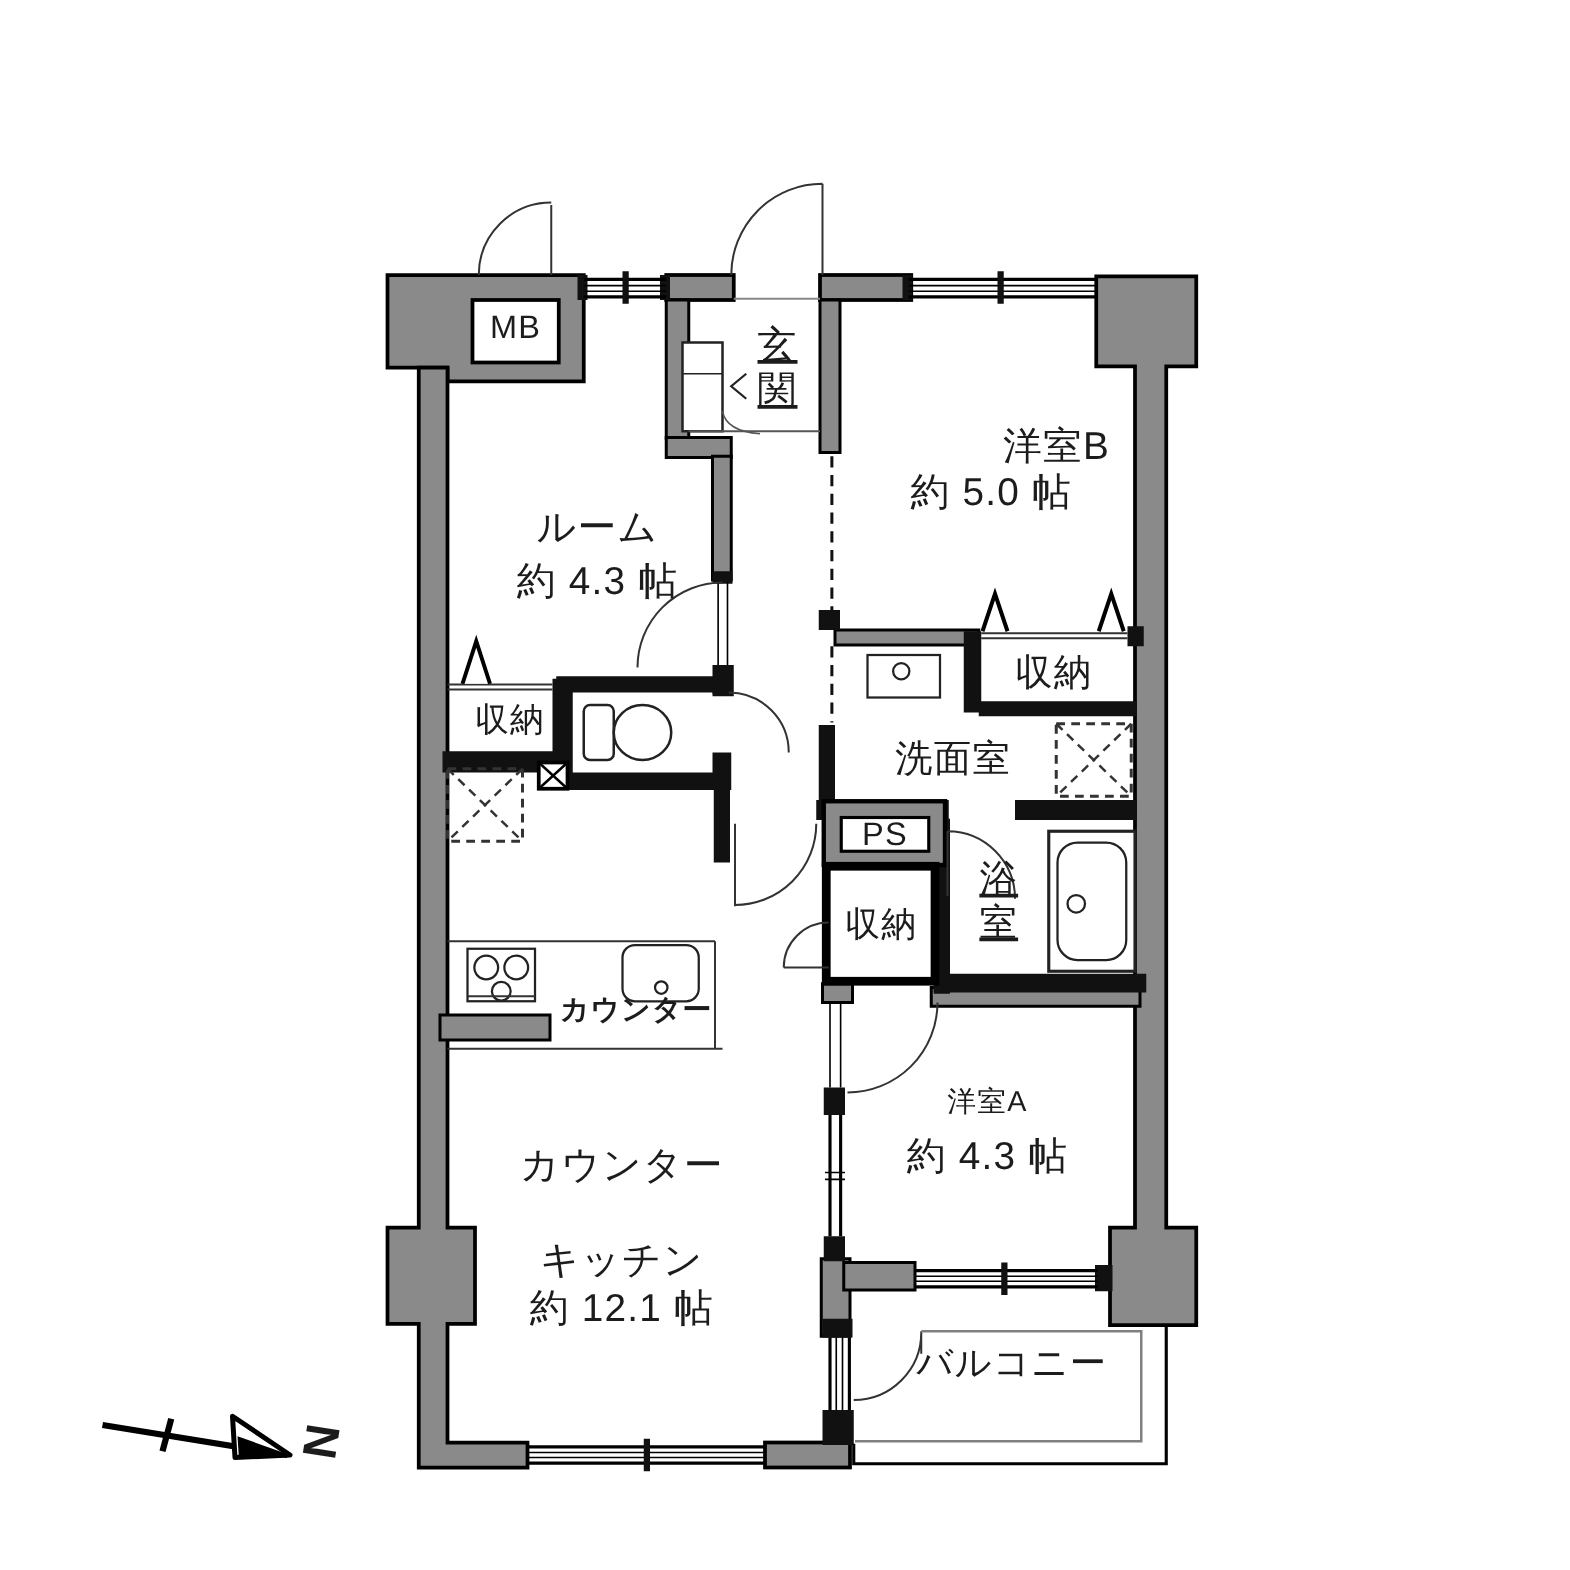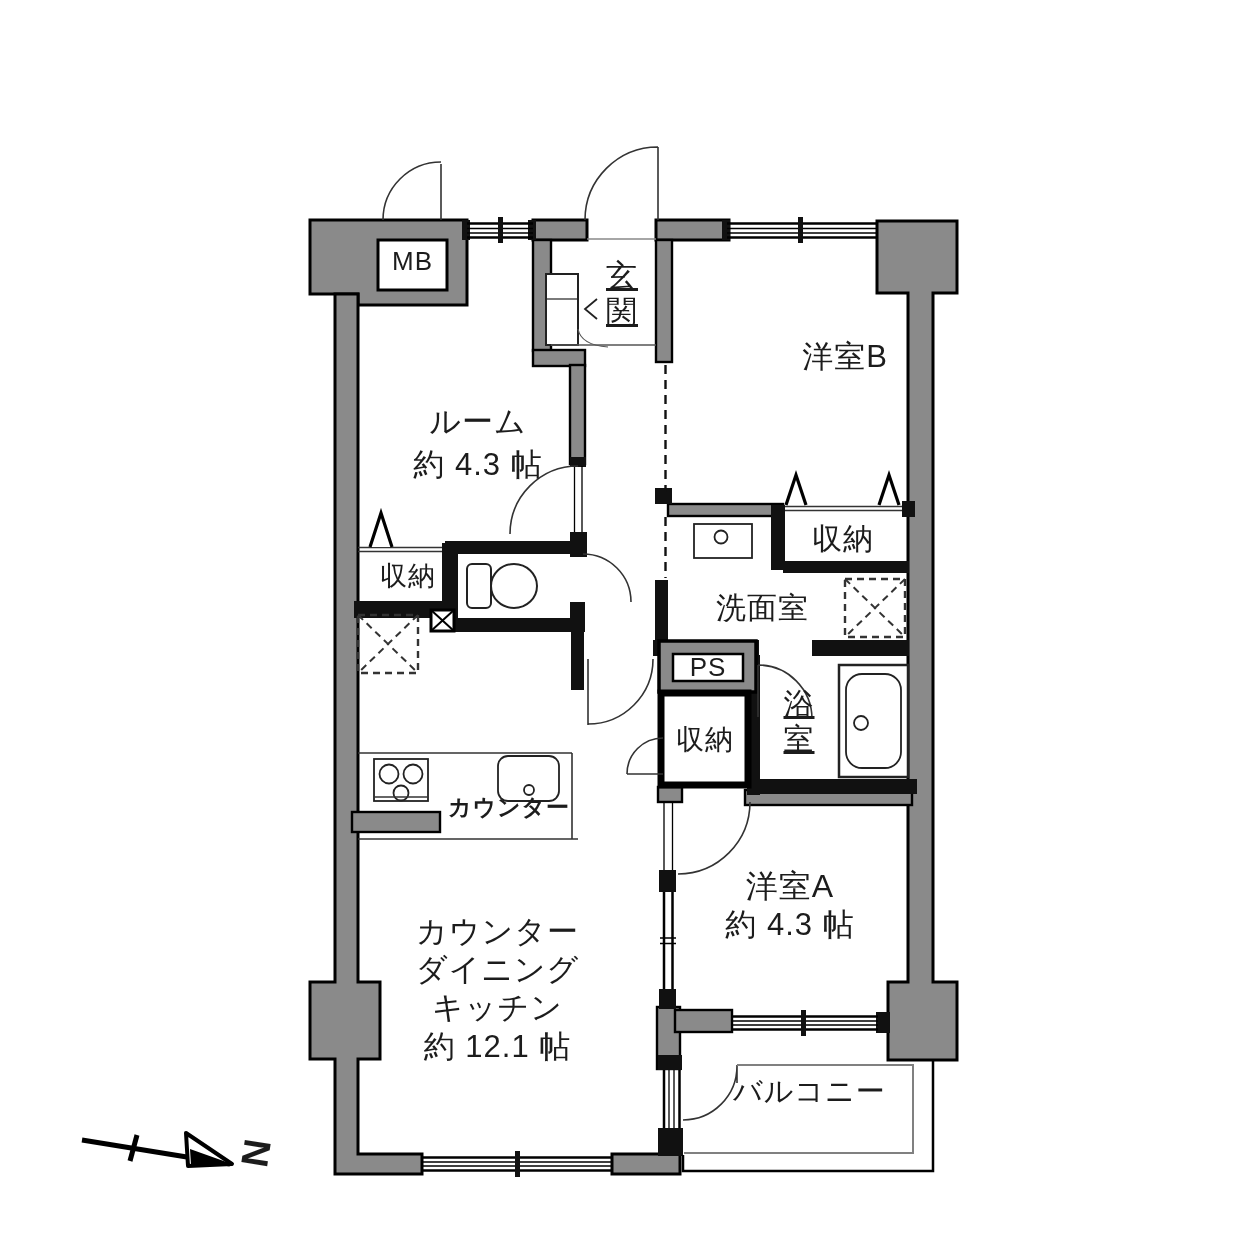--- a/index.html
+++ b/index.html
@@ -225,36 +225,36 @@
     <line x1="137" y1="1098" x2="130" y2="1124" stroke="#000" stroke-width="5"></line>
     <polygon points="186,1096 232,1127 188,1129" fill="#fff" stroke="#000" stroke-width="4" stroke-linejoin="round"></polygon>
     <polygon points="190,1112 232,1127 191,1128" fill="#000"></polygon>
   </g>
 </svg>
 
   <div class="lbl" style="left:378px;top:210px;width:69px;font-size:26px;">MB</div>
   <div class="lbl v" style="left:604px;top:221px;width:36px;font-size:31px;">玄関</div>
 
   <div class="lbl" style="left:698px;top:302px;width:190px;font-size:31px;text-align:right;">洋室B</div>
+  <div class="lbl" style="left:683px;top:339px;width:220px;font-size:31px;">約 5.0 帖</div>
 
   <div class="lbl" style="left:388px;top:367px;width:180px;font-size:31px;">ルーム</div>
   <div class="lbl" style="left:378px;top:410px;width:200px;font-size:31px;">約 4.3 帖</div>
 
   <div class="lbl" style="left:369px;top:524px;width:78px;font-size:27px;">収納</div>
   <div class="lbl" style="left:803px;top:485px;width:80px;font-size:30px;">収納</div>
   <div class="lbl" style="left:705px;top:554px;width:115px;font-size:30px;">洗面室</div>
   <div class="lbl" style="left:673px;top:616px;width:70px;font-size:26px;">PS</div>
   <div class="lbl" style="left:668px;top:687px;width:74px;font-size:28px;">収納</div>
   <div class="lbl v" style="left:782px;top:650px;width:34px;font-size:30px;">浴室</div>
 
-  <div class="lbl" style="left:695px;top:831px;width:190px;font-size:32px;">洋室A</div>
+  <div class="lbl" style="left:695px;top:831px;width:190px;font-size:23px;">洋室A</div>
   <div class="lbl" style="left:685px;top:870px;width:210px;font-size:31px;">約 4.3 帖</div>
 
   <div class="lbl" style="left:395px;top:877px;width:205px;font-size:31px;">カウンター</div>
-  <div class="lbl" style="left:388px;top:915px;width:219px;font-size:31px;">ダイニング</div>
   <div class="lbl" style="left:395px;top:953px;width:205px;font-size:31px;">キッチン</div>
   <div class="lbl" style="left:378px;top:992px;width:239px;font-size:31px;">約 12.1 帖</div>
 
   <div class="lbl" style="left:446px;top:757px;width:126px;font-size:23px;font-weight:bold;">カウンター</div>
   <div class="lbl" style="left:733px;top:1038px;width:152px;font-size:29px;">バルコニー</div>
 
   <div class="lbl n" style="left:233px;top:1094px;width:44px;font-size:38px;">N</div>
 </div>
 
 </body></html>

